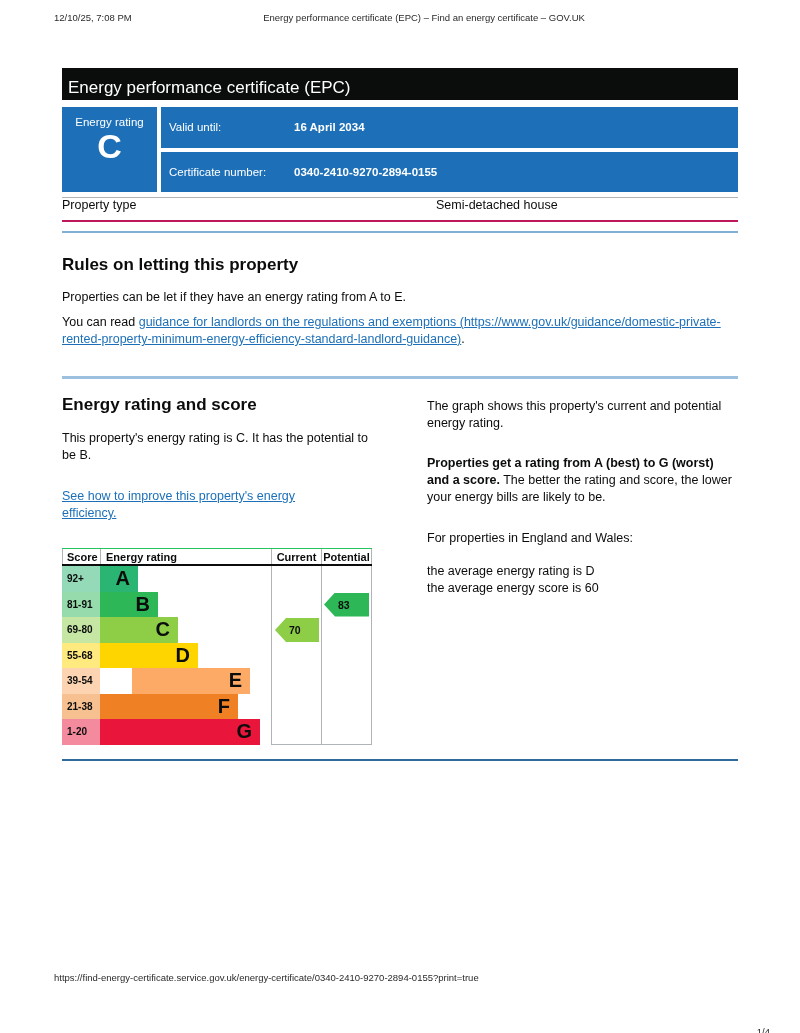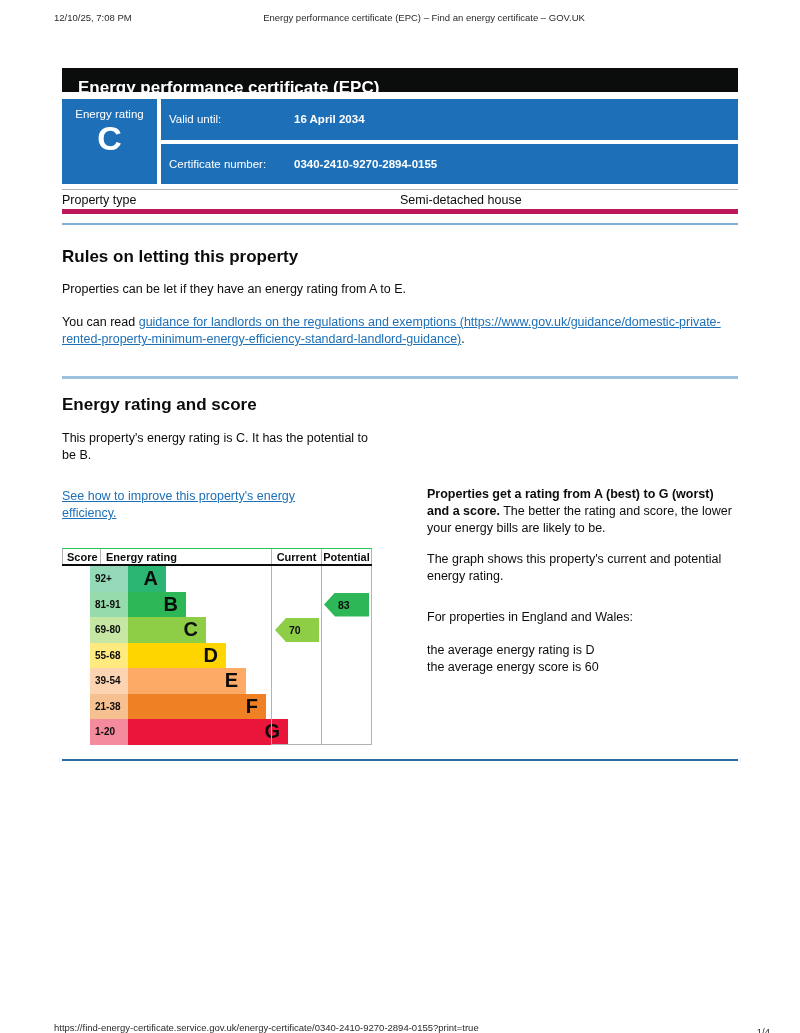--- a/index.html
+++ b/index.html
@@ -2,68 +2,68 @@
 <html><head>
 <meta charset="utf-8">
 <style>
   * { margin:0; padding:0; box-sizing:border-box; }
   html,body { background:#fff; }
   body { width:800px; height:1033px; position:relative; overflow:hidden;
          font-family:"Liberation Sans","DejaVu Sans",sans-serif; color:#0b0c0c; }
   .print-meta { position:absolute; font-size:9.5px; color:#2a2a2a;margin-left:24px; }
   #ph-date { top:12px; left:30px; }
   #ph-title { top:12px; left:0; width:800px; text-align:center; }
-  #pf-url { top:1022px; left:30px; }
+  #pf-url { top:972px; left:30px; }
   #pf-page { top:1026px; right:30px;text-align:center; }
 
   .content { position:absolute; left:62px; top:68px; width:676px; }
 
-  .banner { background:#0b0c0c; height:24px; line-height:40px; padding-left:16px;
-            color:#fff; font-size:17px; font-weight:bold; }
+  .banner { background:#0b0c0c; height:32px; line-height:40px; padding-left:6px;
+            color:#fff; font-size:17px; font-weight:normal; }
 
   .summary-row { margin-top:7px; display:flex; gap:4px; height:85px; }
   .blue-box { background:#1d70b8; color:#fff; }
   .addr-box { width:243px; padding:12px 0 0 14px; font-size:11.5px; line-height:15px; }
   .rating-box { width:95px; text-align:center; padding-top:9px; }
   .rating-box .lbl { font-size:11.5px; }
   .rating-box .big { font-size:34px; font-weight:bold; line-height:36px; }
   .right-boxes { flex:1; display:flex; flex-direction:column; gap:4px; }
   .kv-box { flex:1; display:flex; align-items:center; font-size:11.5px; }
   .kv-box .k { padding-left:8px; width:133px; }
   .kv-box .v { font-weight:bold; }
 
   .prop-table { margin-top:5px; border-top:1px solid #b1b4b6; font-size:12.5px; }
-  .prop-row { display:flex; height:24px; align-items:center; border-bottom:5px solid #be185d; }
+  .prop-row { display:flex; height:24px; border-bottom:2px solid #be185d;gap:36px; }
   .prop-row .k { width:338px; }
 
   hr.div1 { border:none; border-top:2px solid #7fb0d6; margin-top:9px; }
   hr.div2 { border:none; border-top:3px solid #9cc0de; margin-top:28px; }
   hr.div3 { border:none; border-top:2px solid #2f6b9e; margin-top:14px; }
 
   h2.sec { font-size:17px; font-weight:bold; margin-top:22px; }
   p.body { font-size:12.5px; line-height:17px; margin-top:14px; }
   a.lnk { color:#1d70b8; text-decoration:underline; }
 
-  .cols { display:flex; margin-top:16px;align-items:center; }
+  .cols { display:flex; margin-top:16px; }
   .col-left { width:332px; }
   .col-right { width:310px; margin-left:33px; }
   .col-right p.body:first-child { margin-top:3px; }
   .lnk-block { display:inline-block; margin-top:24px; font-size:12.5px; line-height:17px; width:280px; }
 
   
   .epc-chart { margin-top:26px; width:310px; font-size:11px; }
   .epc-head { display:flex; border-top:1px solid #22c55e; border-bottom:2px solid #0b0c0c; height:18px; }
   .epc-head div { font-weight:bold; border-left:1px solid #b1b4b6; padding-top:2px; }
   .epc-head .h-score { width:38px; padding-left:4px; }
   .epc-head .h-band  { width:171px; padding-left:5px; }
   .epc-head .h-cur   { width:50px; text-align:center; }
   .epc-head .h-pot   { width:51px; text-align:center; border-right:1px solid #b1b4b6; }
   .epc-bands { position:relative; }
   .epc-row { display:flex; }
-  .epc-score { width:38px; font-weight:bold; font-size:10px; display:flex; align-items:center; padding-left:5px;margin-left:28px; }
+  .epc-score { width:38px; font-weight:bold; font-size:10px; display:flex; align-items:center; padding-left:5px; }
   .epc-bar { display:flex; align-items:center; justify-content:flex-end; padding-right:8px;
              font-weight:bold; font-size:20px; }
   .epc-col { position:absolute; top:0; bottom:0; border-left:1px solid #b1b4b6; border-bottom:1px solid #b1b4b6; background:transparent; }
   .epc-arrow { position:absolute; height:24px; display:flex; align-items:center; gap:24px;
                padding-left:14px; font-weight:bold; font-size:10.5px; color:#0b0c0c;
                clip-path:polygon(0 50%, 11px 0, 100% 0, 100% 100%, 11px 100%); }
 </style>
 </head>
 <body>
 
@@ -97,21 +97,21 @@
     <div class="prop-row">
       <span class="k">Property type</span>
       <span class="v">Semi-detached house</span>
     </div>
   </div>
 
   <hr class="div1">
 
   <h2 class="sec">Rules on letting this property</h2>
   <p class="body">Properties can be let if they have an energy rating from A to E.</p>
-  <p class="body" style="margin-top:16px; max-width:660px;">
+  <p class="body" style="margin-top:8px; max-width:660px;">
     <span>You can read </span><a class="lnk" href="#">guidance for landlords on the regulations and exemptions (https://www.gov.uk/guidance/domestic-private-rented-property-minimum-energy-efficiency-standard-landlord-guidance)</a><span>.</span>
   </p>
 
   <hr class="div2">
 
   <div class="cols">
     <div class="col-left">
       <h2 class="sec" style="margin-top:0;">Energy rating and score</h2>
       <p class="body" style="margin-top:15px; max-width:310px;">This property's energy rating is C. It has the potential to be B.</p>
       <a class="lnk lnk-block" href="#">See how to improve this property's energy efficiency.</a>
@@ -133,21 +133,21 @@
               <div class="epc-bar" style="background: rgb(45, 183, 87); width: 58px;">B</div>
             </div>
             <div class="epc-row" style="height: 25.5px;">
               <div class="epc-score" style="background: rgb(198, 231, 163);">69-80</div>
               <div class="epc-bar" style="background: rgb(141, 206, 70); width: 78px;">C</div>
             </div>
             <div class="epc-row" style="height: 25.5px;">
               <div class="epc-score" style="background: rgb(255, 234, 128);">55-68</div>
               <div class="epc-bar" style="background: rgb(255, 213, 0); width: 98px;">D</div>
             </div>
-            <div class="epc-row" style="height: 25.5px;">
+            <div class="epc-row" style="height: 25.5px; gap: 32px;">
               <div class="epc-score" style="background: rgb(253, 212, 178);">39-54</div>
               <div class="epc-bar" style="background: rgb(252, 170, 101); width: 118px;">E</div>
             </div>
             <div class="epc-row" style="height: 25.5px;">
               <div class="epc-score" style="background: rgb(247, 192, 145);">21-38</div>
               <div class="epc-bar" style="background: rgb(239, 128, 35); width: 138px;">F</div>
             </div>
             <div class="epc-row" style="height: 25.5px;">
               <div class="epc-score" style="background: rgb(244, 138, 157);">1-20</div>
               <div class="epc-bar" style="background: rgb(233, 21, 59); width: 160px;">G</div>
@@ -160,24 +160,24 @@
             </div>
             <div class="epc-arrow" style="background: rgb(45, 183, 87); top: 26.5px; left: 262px; width: 45px;">
               <span>83</span>
               <span>B</span>
             </div>
           </div>
       </div>
     </div>
 
     <div class="col-right">
+      <p class="body">The graph shows this property's current and potential energy rating.</p>
       <p class="body" style="margin-top:23px;">
         <b>Properties get a rating from A (best) to G (worst) and a score.</b><span> The better the rating and score, the lower your energy bills are likely to be.</span>
       </p>
-      <p class="body">The graph shows this property's current and potential energy rating.</p>
       <p class="body" style="margin-top:24px;">For properties in England and Wales:</p>
       <p class="body" style="margin-top:16px;">
         <span>the average energy rating is D</span><br>
         <span>the average energy score is 60</span>
       </p>
     </div>
   </div>
 
   <hr class="div3">
 </div>

